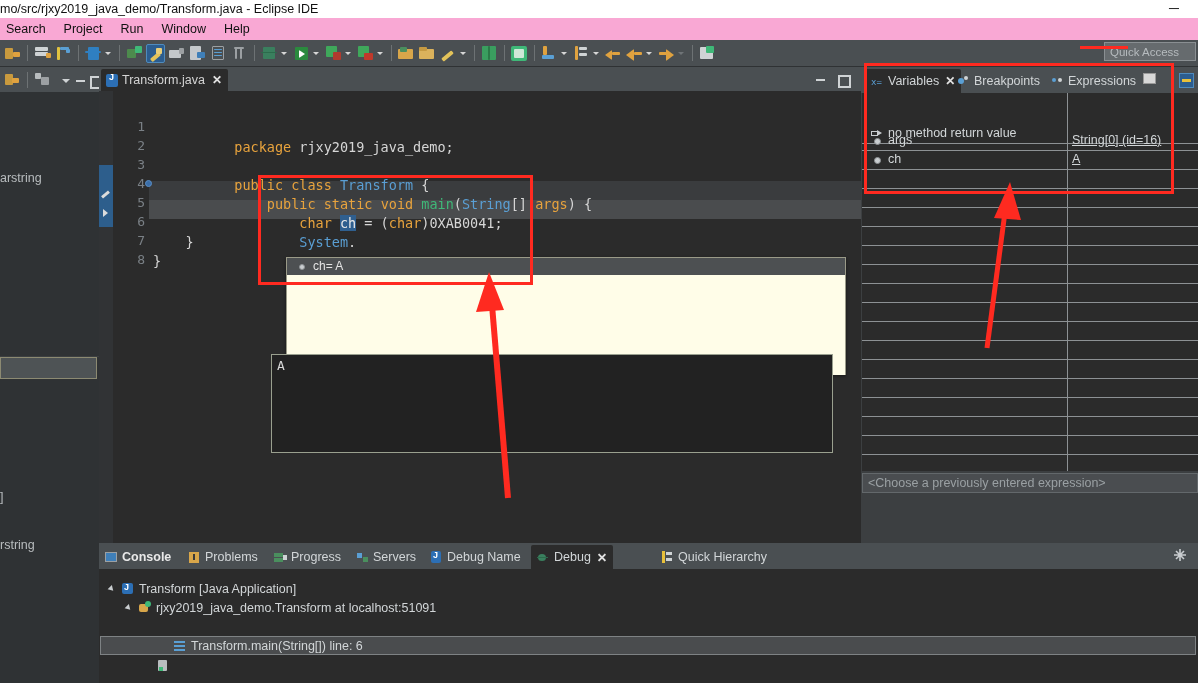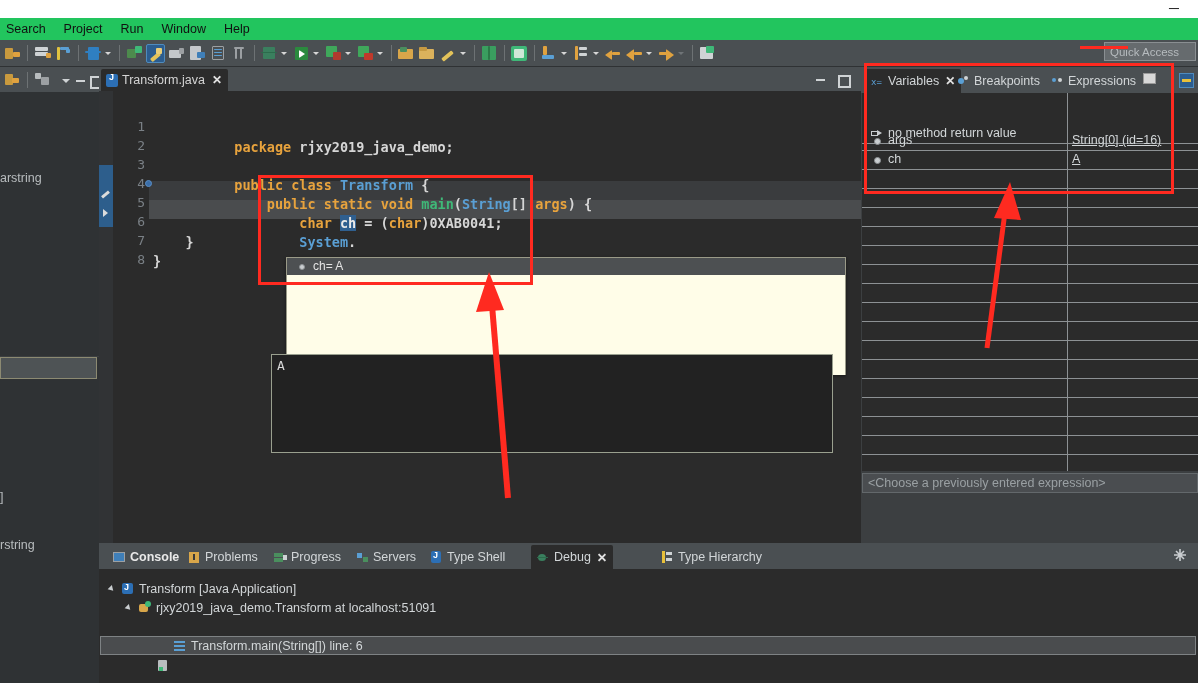--- a/index.html
+++ b/index.html
@@ -21,21 +21,21 @@
   }
   .titlebar .ttext { padding-left: 0px; white-space: nowrap; }
   .win-min {
     position: absolute; right: 10px; top: 0px; width: 28px; height: 18px;
     color: #222; font-size: 14px; text-align: center; line-height: 16px;
   }
 
   
   .menubar {
     position: absolute; left: 0; top: 18px; width: 1198px; height: 22px;
-    background: #22c55e; display: flex; align-items: center; color: #111;
+    background: #f9a8d4; display: flex; align-items: center; color: #111;
     font-size: 12.5px;
   }
   .menu-item { padding: 2px 9px; white-space: nowrap; }
   .menu-item:first-child { padding-left: 6px; }
 
   
   .toolbar {
     position: absolute; left: 0; top: 40px; width: 1198px; height: 27px;
     background: #4a4f52; border-bottom: 1px solid #2f3234;
     display: flex; align-items: center; padding-left: 2px;
@@ -144,21 +144,21 @@
   .gnum { position: absolute; right: 4px; width: 30px; }
   .bp-dot {
     position: absolute; right: -3px; width: 7px; height: 7px;
     border-radius: 50%; background: #3b6ea8; border: 1px solid #5a8fc7;
   }
   .code-lines {
     position: absolute; left: 50px; top: 0; width: 712px; height: 452px;
     font-family: "DejaVu Sans Mono", monospace; font-size: 13.5px;
     line-height: 19px; white-space: pre;
   }
-  .cl { position: absolute; left: 4px; font-weight: bold; }
+  .cl { position: absolute; left: 4px; }
   .hl-line {
     position: absolute; left: 14px; width: 748px; height: 19px; background: #4a4c4e;
   }
   .kw { color: #e8a33d; }
   .type { color: #5a9fd4; }
   .meth { color: #3fb878; }
   .plain { color: #d6d6d6; }
   .sel-token { background: #2f5f8f; color: #e9e9e9; }
 
   
@@ -300,20 +300,21 @@
 
   
   .ic-round { border-radius: 50%; }
 </style>
 </head>
 <body>
 
 <div id="app">
 
   <div class="titlebar">
+    <span class="ttext">mo/src/rjxy2019_java_demo/Transform.java - Eclipse IDE</span>
     <span class="win-min">─</span>
   </div>
 
   <div class="menubar">
     <span class="menu-item">Search</span>
     <span class="menu-item">Project</span>
     <span class="menu-item">Run</span>
     <span class="menu-item">Window</span>
     <span class="menu-item">Help</span>
   </div>
@@ -611,21 +612,21 @@
       <div class="vrow" style="top:343px;"></div>
       <div class="vrow" style="top:362px;"></div>
     </div>
 
     <div class="expr-input">&lt;Choose a previously entered expression&gt;</div>
     <div class="r-detail"></div>
   </div>
 
   <div class="bottom">
     <div class="b-tabbar">
-      <div class="btab bold" style="left:6px;margin-left:8px;">
+      <div class="btab bold" style="left:6px;">
         <span class="ticon">
           <span style="position:absolute;left:0;top:1px;width:12px;height:10px;background:#3f7fb8;border:1px solid #9ca0a3;"></span>
         </span>
         <span>Console</span>
       </div>
       <div class="btab" style="left:89px;">
         <span class="ticon">
           <span style="position:absolute;left:1px;top:1px;width:10px;height:11px;background:#d8a64a;"></span>
           <span style="position:absolute;left:5px;top:3px;width:2px;height:6px;background:#3a3a3a;"></span>
         </span>
@@ -644,37 +645,37 @@
           <span style="position:absolute;left:1px;top:2px;width:5px;height:5px;background:#5a9fd4;"></span>
           <span style="position:absolute;left:7px;top:6px;width:5px;height:5px;background:#4a8f5e;"></span>
         </span>
         <span>Servers</span>
       </div>
       <div class="btab" style="left:331px;">
         <span class="ticon">
           <span style="position:absolute;left:1px;top:0px;width:10px;height:12px;background:#2c6fb5;border-radius:2px;"></span>
           <span style="position:absolute;left:3px;top:-1px;color:#fff;font-size:9px;font-weight:bold;">J</span>
         </span>
-        <span>Type Shell</span>
+        <span>Debug Name</span>
       </div>
       <div class="btab active" style="left:432px; padding:0 6px;">
         <span class="ticon">
           <span style="position:absolute;left:1px;top:3px;width:8px;height:7px;border-radius:50%;background:#3a7f5e;"></span>
           <span style="position:absolute;left:0px;top:6px;width:11px;height:1.5px;background:#2c6b4c;"></span>
         </span>
         <span>Debug</span>
         <span class="xclose">✕</span>
       </div>
       <div class="btab" style="left:562px;">
         <span class="ticon">
           <span style="position:absolute;left:1px;top:0px;width:3px;height:12px;background:#e8c03a;"></span>
           <span style="position:absolute;left:5px;top:1px;width:6px;height:3px;background:#cfd3d5;"></span>
           <span style="position:absolute;left:5px;top:7px;width:6px;height:3px;background:#cfd3d5;"></span>
         </span>
-        <span>Type Hierarchy</span>
+        <span>Quick Hierarchy</span>
       </div>
       <div class="bot-maxico">
         <svg width="14" height="14" viewBox="0 0 14 14" aria-hidden="true">
           <path d="M3 3 L11 11 M11 3 L3 11 M7 1 L7 13 M1 7 L13 7" stroke="#c9cdd0" stroke-width="1.6" fill="none"></path>
         </svg>
       </div>
     </div>
 
     <div class="b-content">
       <div class="trow" style="left:8px; top:10px;">

